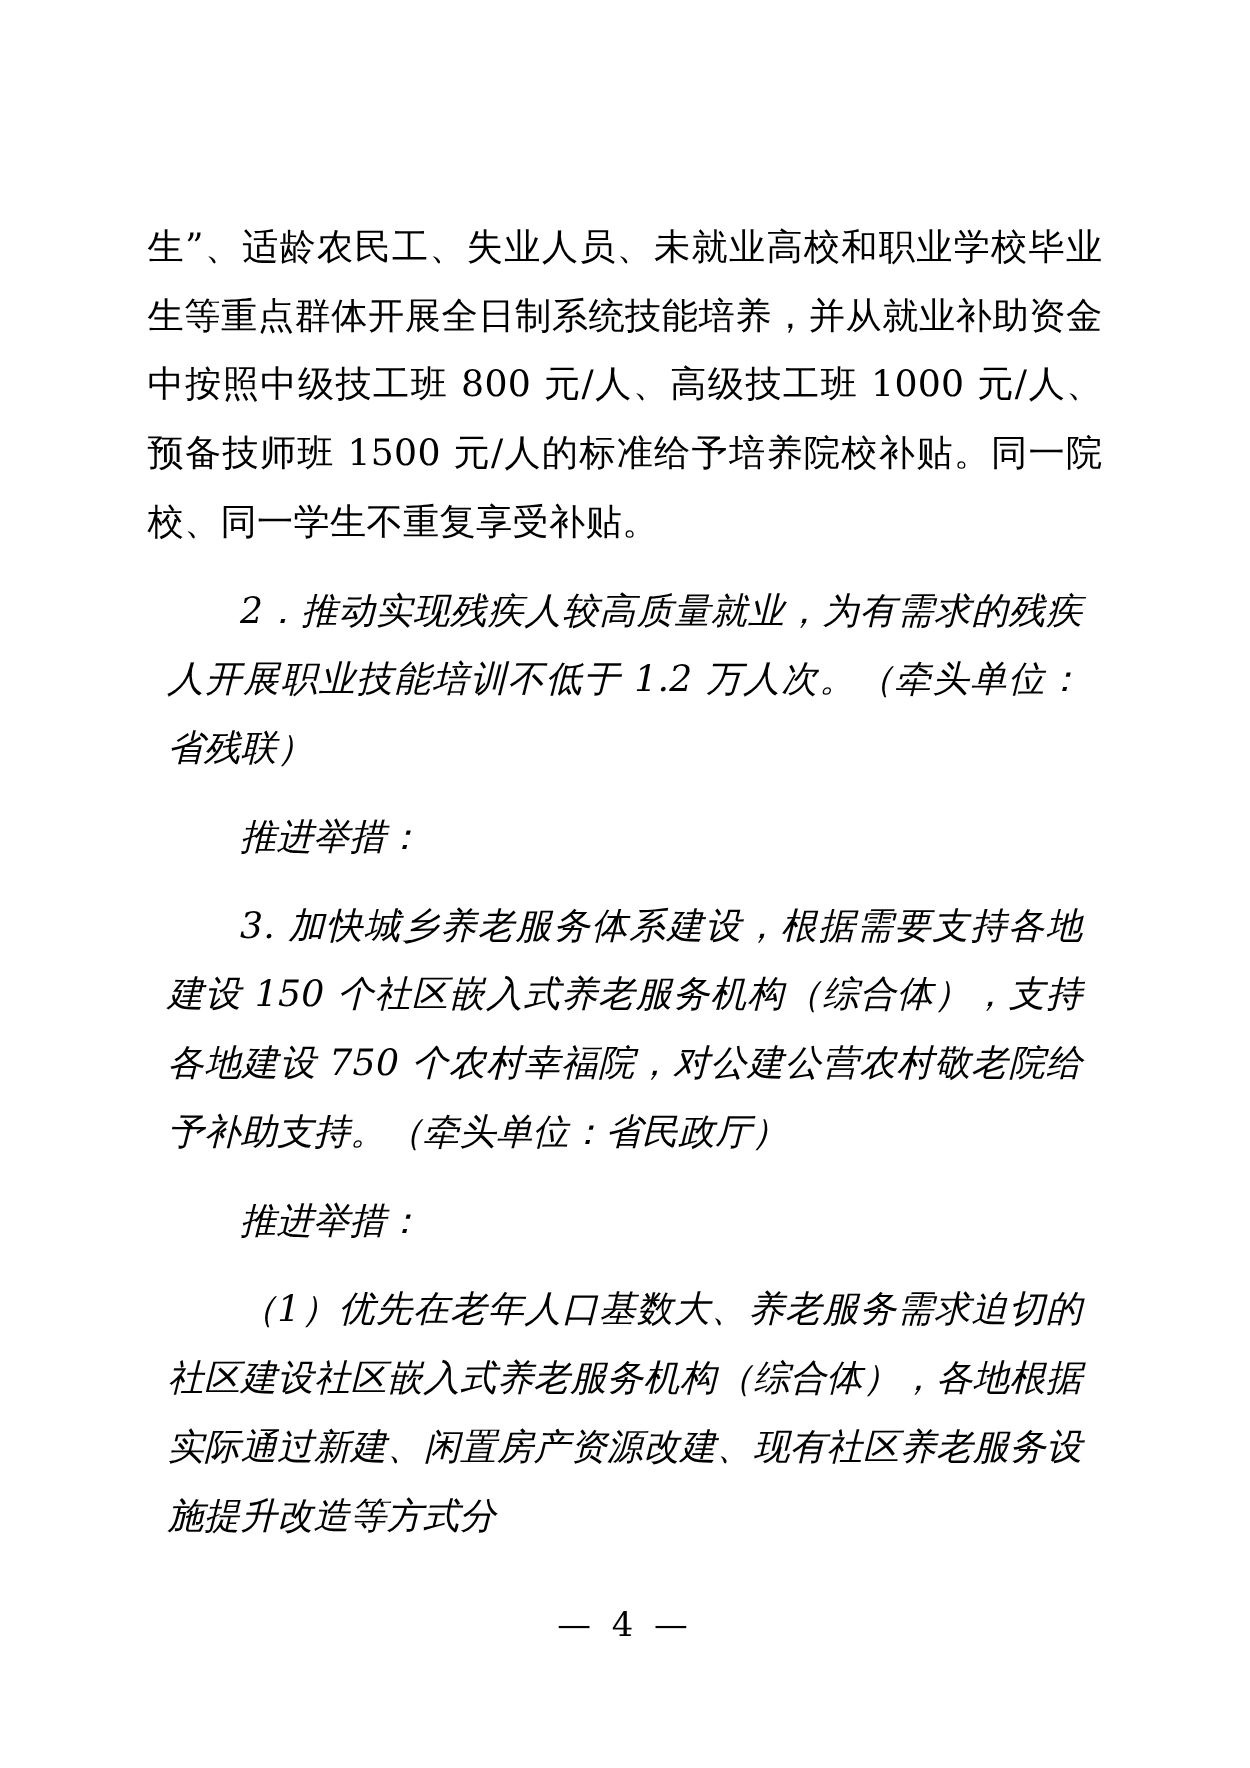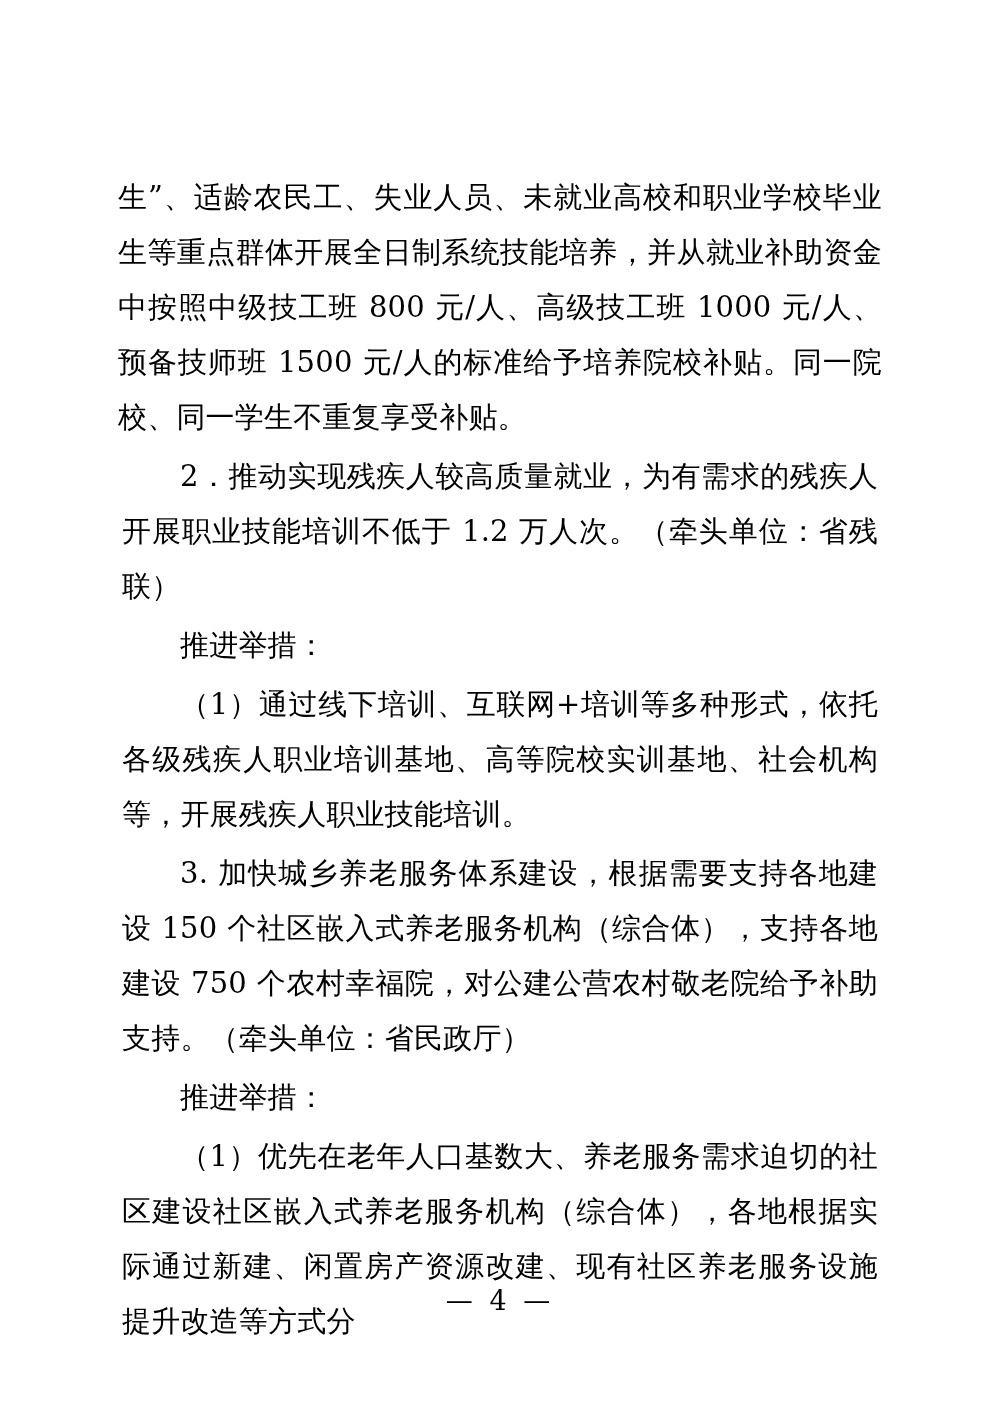--- a/index.html
+++ b/index.html
@@ -29,22 +29,23 @@
     line-height: 55px;
     text-align: justify;
     text-justify: inter-ideograph;
     letter-spacing: 0.2px;
   }
   .para {
     margin: 0;
     text-indent: 0;
   }
   .para-indent {
-    margin: 4px;
+    margin: 16px;
     text-indent: 58px;
+    font-style: italic;
   }
   .heading {
     margin: 0;
     text-indent: 58px;
     font-weight: bold;
     letter-spacing: 1px;
   }
   .footer {
     position: absolute;
     left: 0;
@@ -60,21 +61,20 @@
   }
 </style>
 </head>
 <body>
 
 <div class="page">
   <div class="body-text">
     <p class="para">生”、适龄农民工、失业人员、未就业高校和职业学校毕业生等重点群体开展全日制系统技能培养，并从就业补助资金中按照中级技工班 800 元/人、高级技工班 1000 元/人、预备技师班 1500 元/人的标准给予培养院校补贴。同一院校、同一学生不重复享受补贴。</p>
     <p class="para-indent">2．推动实现残疾人较高质量就业，为有需求的残疾人开展职业技能培训不低于 1.2 万人次。（牵头单位：省残联）</p>
     <p class="para-indent">推进举措：</p>
-    <p class="para-indent">（1）通过线下培训、互联网+培训等多种形式，依托各级残疾人职业培训基地、高等院校实训基地、社会机构等，开展残疾人职业技能培训。</p>
     <p class="para-indent">3. 加快城乡养老服务体系建设，根据需要支持各地建设 150 个社区嵌入式养老服务机构（综合体），支持各地建设 750 个农村幸福院，对公建公营农村敬老院给予补助支持。（牵头单位：省民政厅）</p>
     <p class="para-indent">推进举措：</p>
     <p class="para-indent">（1）优先在老年人口基数大、养老服务需求迫切的社区建设社区嵌入式养老服务机构（综合体），各地根据实际通过新建、闲置房产资源改建、现有社区养老服务设施提升改造等方式分</p>
   </div>
 </div>
 
 <div class="footer">
   <span>— 4 —</span>
 </div>
 

